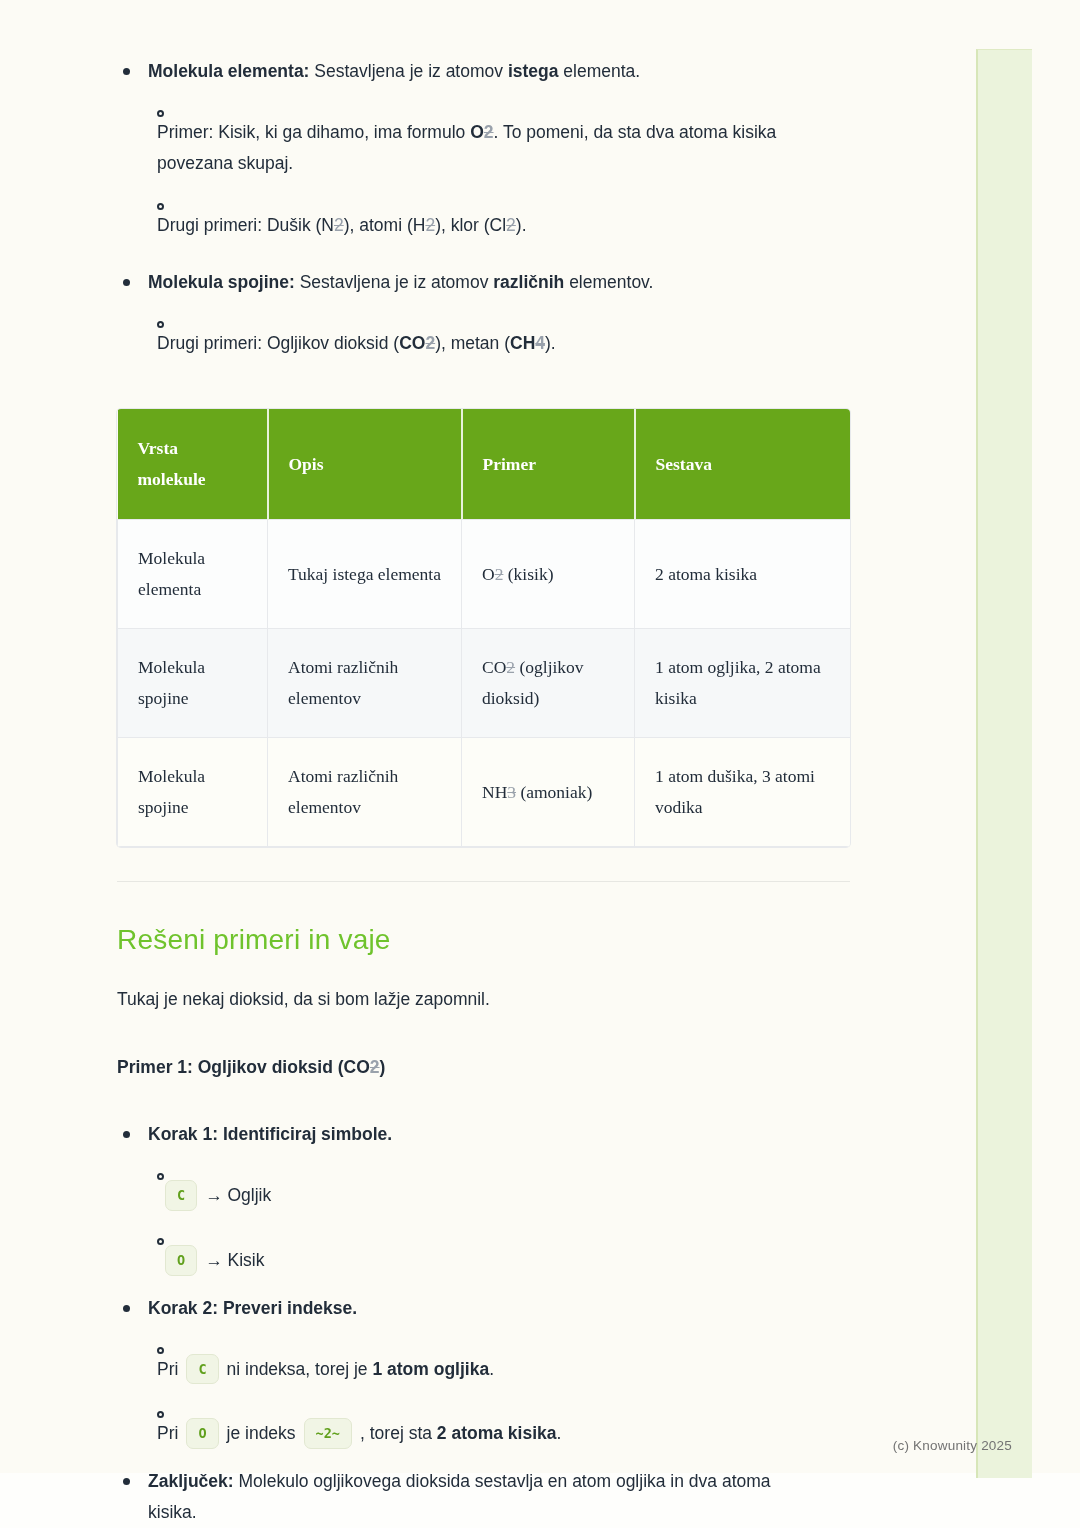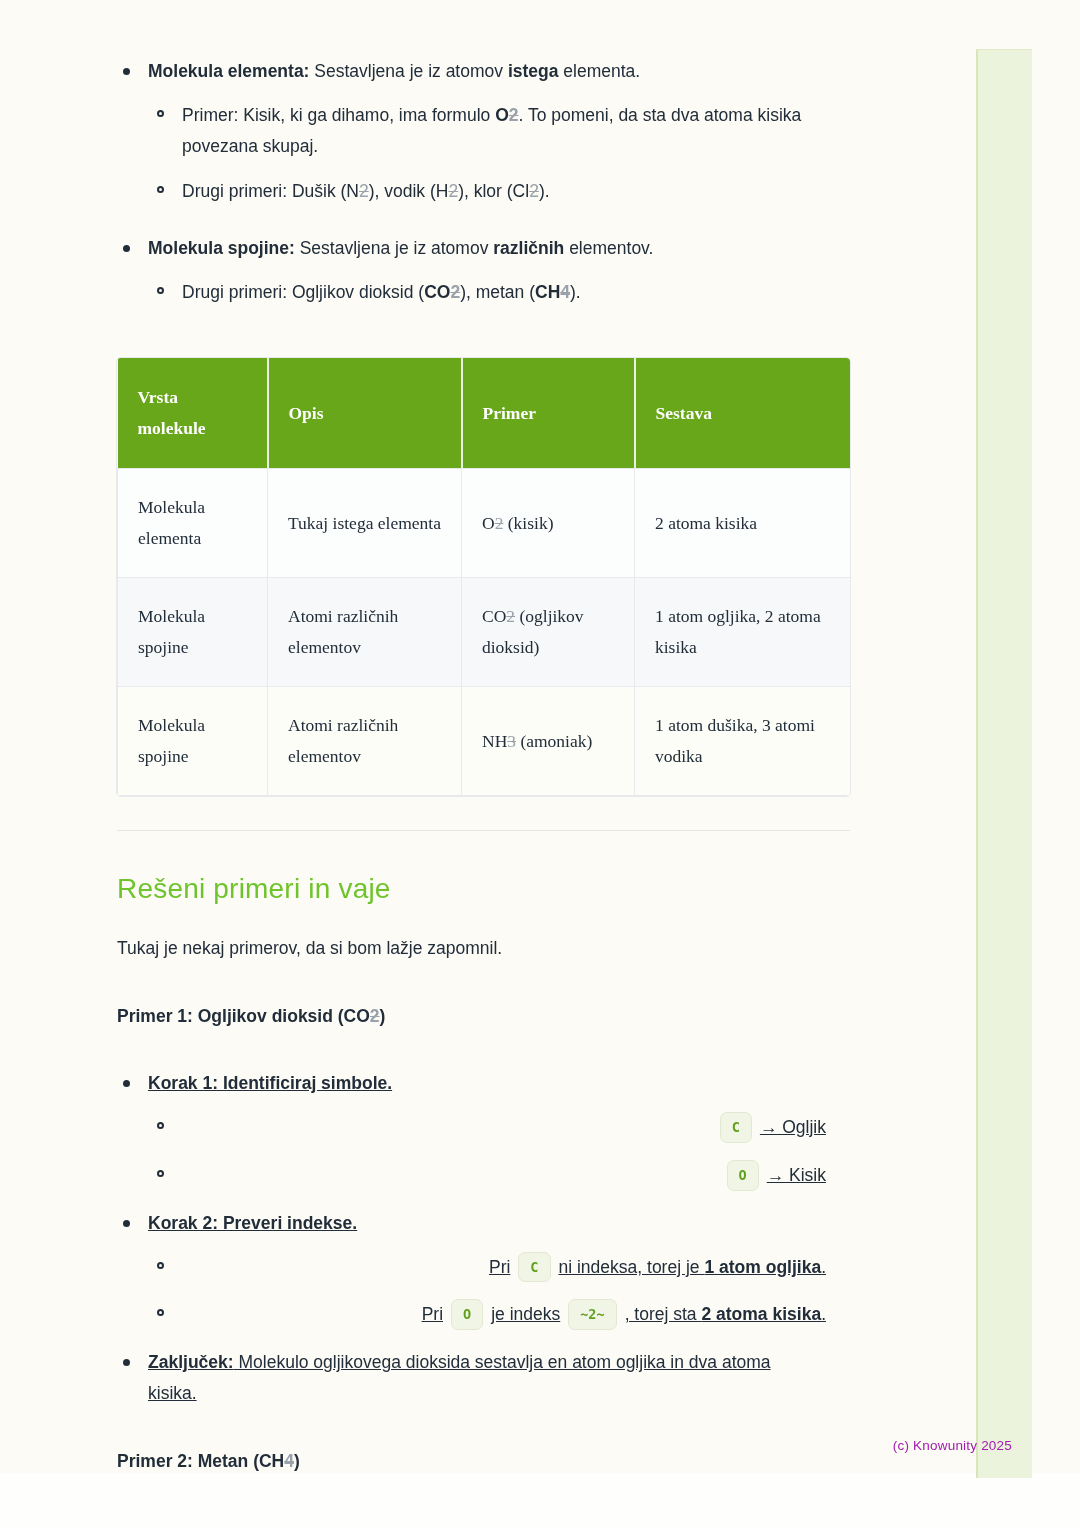--- a/index.html
+++ b/index.html
@@ -21,34 +21,34 @@
   }
   .green-stripe {
     position:absolute;
     left:976px; top:49px; width:56px; height:1429px;
     background:#ebf3dc;
     border-left:2px solid #d7e6b8;
     border-top:1px solid #dfeac4;
   }
   .watermark {
     position:absolute; top:1438px; right:68px;
-    font-size:13.5px; color:#a21caf; letter-spacing:.2px;
+    font-size:13.5px; color:#737373; letter-spacing:.2px;
     z-index:2;
   }
   .content {
     position:relative; z-index:1;
     padding:56px 0 0 117px;
     width:826px;
   }
   .body-text { font-size:17.5px; line-height:31px; }
 
   
   .li { display:flex; align-items:flex-start; }
   .li-main { margin-left:6px; margin-bottom:13px; }
-  .li-sub  { margin-left:40px; margin-bottom:14px; }
+  .li-sub  { margin-left:40px; margin-bottom:14px;flex-direction:column; }
   .li-gap  { margin-bottom:26px; }
   .marker-disc {
     flex:0 0 auto; width:7px; height:7px; border-radius:50%;
     background:#222d3a; margin:12px 18px 0 0;
   }
   .marker-circle {
     flex:0 0 auto; width:7px; height:7px; border-radius:50%;
     border:2px solid #222d3a; margin:10px 18px 0 0; background:transparent;
   }
   .li-text { flex:1 1 auto; max-width:672px; }
@@ -93,21 +93,21 @@
   .divider {
     border:none; border-top:1px solid #e7e7e2;
     margin:34px 0 0 0; width:733px;
   }
   .section-heading {
     margin-top:42px;
     font-size:28px; font-weight:400; color:#6fc32c; letter-spacing:.2px;
   }
   .intro-para { margin-top:29px; }
   .primer-title { margin-top:37px; font-weight:700; }
-  .steps { margin-top:36px;text-decoration:underline; }
+  .steps { margin-top:36px; }
   .badge-row { margin-bottom:16px;text-align:right; }
 </style>
 </head>
 <body>
 
 <div class="page">
   <div class="bottom-band"></div>
   <div class="green-stripe"></div>
   <div class="watermark">(c) Knowunity 2025</div>
 
@@ -116,21 +116,21 @@
     <div class="li li-main">
       <span class="marker-disc"></span>
       <span class="li-text"><span class="seg-bold">Molekula elementa:</span><span class="seg-normal"> Sestavljena je iz atomov </span><span class="seg-bold">istega</span><span class="seg-normal"> elementa.</span></span>
     </div>
     <div class="li li-sub">
       <span class="marker-circle"></span>
       <span class="li-text"><span class="seg-normal">Primer: Kisik, ki ga dihamo, ima formulo </span><span class="seg-bold">O</span><span class="seg-strike-bold">2</span><span class="seg-normal">. To pomeni, da sta dva atoma kisika povezana skupaj.</span></span>
     </div>
     <div class="li li-sub li-gap">
       <span class="marker-circle"></span>
-      <span class="li-text"><span class="seg-normal">Drugi primeri: Dušik (N</span><span class="seg-strike">2</span><span class="seg-normal">), vodik (H</span><span class="seg-strike">2</span><span class="seg-normal">), klor (Cl</span><span class="seg-strike">2</span><span class="seg-normal">).</span></span>
+      <span class="li-text"><span class="seg-normal">Drugi primeri: Dušik (N</span><span class="seg-strike">2</span><span class="seg-normal">), atomi (H</span><span class="seg-strike">2</span><span class="seg-normal">), klor (Cl</span><span class="seg-strike">2</span><span class="seg-normal">).</span></span>
     </div>
 
     <div class="li li-main">
       <span class="marker-disc"></span>
       <span class="li-text"><span class="seg-bold">Molekula spojine:</span><span class="seg-normal"> Sestavljena je iz atomov </span><span class="seg-bold">različnih</span><span class="seg-normal"> elementov.</span></span>
     </div>
     <div class="li li-sub">
       <span class="marker-circle"></span>
       <span class="li-text"><span class="seg-normal">Drugi primeri: Ogljikov dioksid (</span><span class="seg-bold">CO</span><span class="seg-strike-bold">2</span><span class="seg-normal">), metan (</span><span class="seg-bold">CH</span><span class="seg-strike-bold">4</span><span class="seg-normal">).</span></span>
     </div>
@@ -171,21 +171,21 @@
             <td><span class="seg-normal">1 atom dušika, 3 atomi vodika</span></td>
           </tr>
         </tbody>
       </table>
     </div>
 
     <hr class="divider">
 
     <h2 class="section-heading">Rešeni primeri in vaje</h2>
 
-    <p class="intro-para">Tukaj je nekaj primerov, da si bom lažje zapomnil.</p>
+    <p class="intro-para">Tukaj je nekaj dioksid, da si bom lažje zapomnil.</p>
 
     <p class="primer-title"><span class="seg-bold">Primer 1: Ogljikov dioksid (CO</span><span class="seg-strike-bold">2</span><span class="seg-bold">)</span></p>
 
     <div class="steps">
       <div class="li li-main">
         <span class="marker-disc"></span>
         <span class="li-text"><span class="seg-bold">Korak 1: Identificiraj simbole.</span></span>
       </div>
       <div class="li li-sub badge-row">
         <span class="marker-circle"></span>

